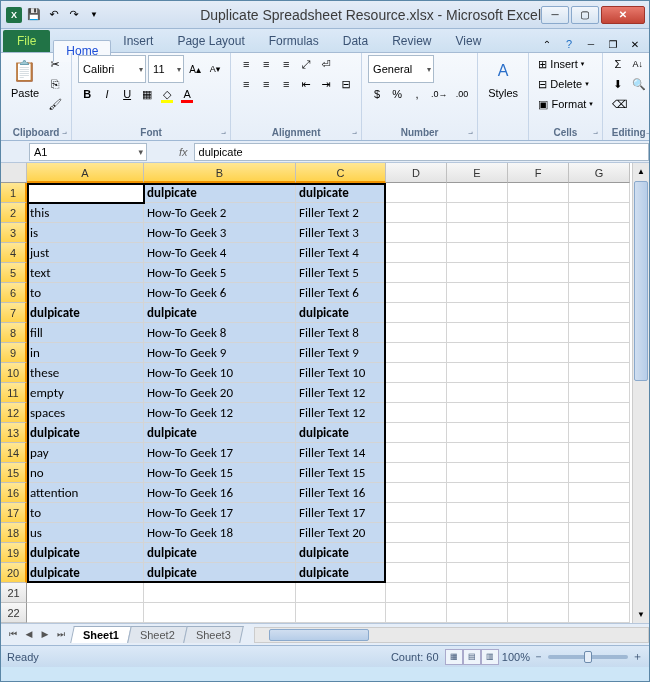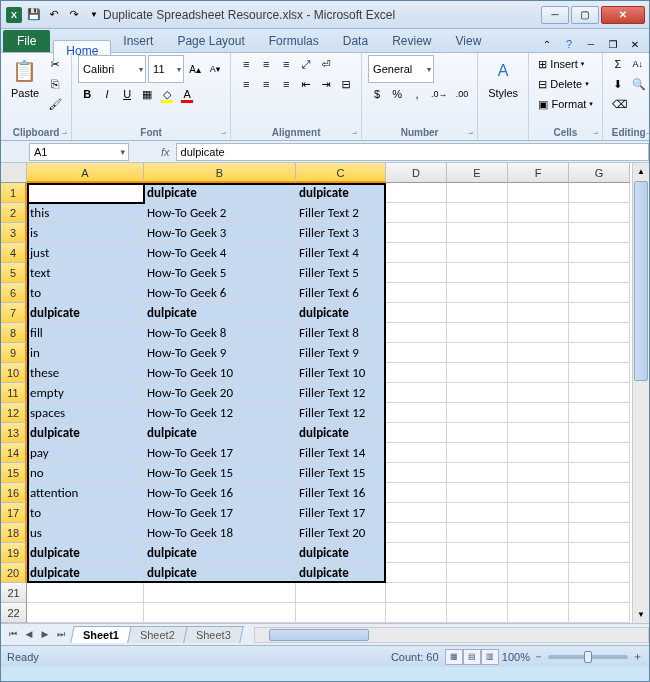--- a/index.html
+++ b/index.html
@@ -3,28 +3,28 @@
 <meta charset="utf-8">
 <style>
   * { margin: 0; padding: 0; box-sizing: border-box; font-family: "Segoe UI", Tahoma, sans-serif; font-size: 11px; }
   body { background: #cde6f7; width: 650px; height: 682px; overflow: hidden; border: 1px solid #5a86a6; position: relative; }
   
   
   .titlebar { height: 28px; background: linear-gradient(#e4ecf7, #d0dff0); display: flex; align-items: center; padding: 0 4px; border-bottom: 1px solid #9fb8d4; }
   .qat { display: flex; gap: 2px; align-items: center; }
   .qat-btn { width: 18px; height: 18px; display: flex; align-items: center; justify-content: center; cursor: pointer; }
   .excel-icon { width: 16px; height: 16px; background: #1f7246; color: #fff; font-weight: bold; font-size: 9px; display: flex; align-items: center; justify-content: center; border-radius: 2px; }
-  .title-text { flex: 1; text-align: left; color: #3b3b3b; font-size: 12px; }
+  .title-text { flex: 1; text-align: right; color: #3b3b3b; font-size: 14px; }
   .winbtns { display: flex; gap: 2px; }
   .winbtn { width: 28px; height: 18px; display: flex; align-items: center; justify-content: center; cursor: pointer; border: 1px solid #8aa9cc; border-radius: 2px; background: linear-gradient(#f2f6fb,#d6e4f2); font-size: 10px; }
   .winbtn.close { background: linear-gradient(#e87a6d,#c34436); color: #fff; border-color: #9f342a; font-weight: bold; width: 44px; }
 
   
   .ribbon-tabs { height: 24px; background: linear-gradient(#dce9f7,#cde0f1); display: flex; align-items: flex-end; padding-left: 2px; border-bottom: 1px solid #a6bbd4; }
-  .file-tab { background: #217346; color: #ffffff; padding: 4px 14px; font-size: 12px; border-radius: 2px 2px 0 0; margin-right: 3px; cursor: pointer; height: 22px; display:flex; align-items:center;}
+  .file-tab { background: #217346; color: #bef264; padding: 4px 14px; font-size: 12px; border-radius: 2px 2px 0 0; margin-right: 3px; cursor: pointer; height: 22px; display:flex; align-items:center;}
   .rtab { padding: 4px 12px; font-size: 12px; color: #3b5374; cursor: pointer; height: 22px; display:flex;align-items:center;}
   .rtab.active { background: #f6f9fd; border: 1px solid #a6bbd4; border-bottom: 1px solid #f6f9fd; border-radius: 2px 2px 0 0; color: #1d4ed8; position: relative; top: 10px; }
   .ribbon-right { margin-left: auto; display: flex; gap: 6px; padding-right: 6px; align-items: center; }
   .ribbon-icon { width: 16px; height: 16px; cursor: pointer; display:flex;align-items:center;justify-content:center; }
 
   
   .ribbon { height: 88px; background: linear-gradient(#f6f9fd,#e6eef8); border-bottom: 1px solid #9fb8d4; display: flex; }
   .rgroup { border-right: 1px solid #c6d5e8; padding: 2px 6px 0 6px; display: flex; flex-direction: column; position: relative; }
   .rgroup-body { flex: 1; display: flex; align-items: flex-start; gap: 2px; }
   .rgroup-label { text-align: center; font-size: 10px; color: #5a6f8a; padding: 2px 0; position: relative; font-weight: bold; }
@@ -33,21 +33,21 @@
   .big-icon { width: 28px; height: 28px; display:flex;align-items:center;justify-content:center; font-size: 20px; }
   .vcol { display: flex; flex-direction: column; gap: 2px; }
   .hrow { display: flex; gap: 2px; align-items: center; }
   .tool { min-width: 18px; height: 18px; padding: 0 2px; display: flex; align-items: center; justify-content: center; cursor: pointer; border: 1px solid transparent; font-size: 11px; }
   .combo { height: 28px; border: 1px solid #abc; background: #fff; padding: 0 14px 0 4px; font-size: 11px; position: relative; display:flex;align-items:center; cursor:pointer; }
   .combo::after { content: "▾"; position: absolute; right: 2px; font-size: 8px; color: #555; }
   .thin { width: 36px; }
   
   
   .formula-row { height: 22px; background: #e6eef8; border-bottom: 1px solid #b6c7dc; display: flex; align-items: center; }
-  .namebox { width: 100px; height: 18px; background: #fff; border: 1px solid #abc; margin-left: 28px; padding: 0 4px; display: flex; align-items: center; position: relative; }
+  .namebox { width: 118px; height: 18px; background: #fff; border: 1px solid #abc; margin-left: 28px; padding: 0 4px; display: flex; align-items: center; position: relative; }
   .namebox::after { content: "▾"; position: absolute; right: 3px; font-size: 9px; color: #555; }
   .fx-area { display: flex; align-items: center; margin-left: 32px; flex: 1; }
   .fx-label { font-style: italic; color: #666; margin-right: 6px; }
   .fx-input { flex: 1; height: 18px; background: #fff; border: 1px solid #abc; padding: 0 4px; display: flex; align-items: center; }
 
   
   .grid-wrap { position: relative; background: #fff; height: 460px; overflow: hidden; }
   .grid { display: grid; grid-template-columns: 26px 117px 152px 90px 61px 61px 61px 61px; }
   .corner { background: #e8e8e8; border-right: 1px solid #c0c0c0; border-bottom: 1px solid #9a9a9a; height: 20px; }
   .col-h { background: linear-gradient(#f7f7f7,#e4e4e4); border-right: 1px solid #c0c0c0; border-bottom: 1px solid #9a9a9a; text-align: center; height: 20px; line-height: 20px; color: #333; cursor: pointer; }

